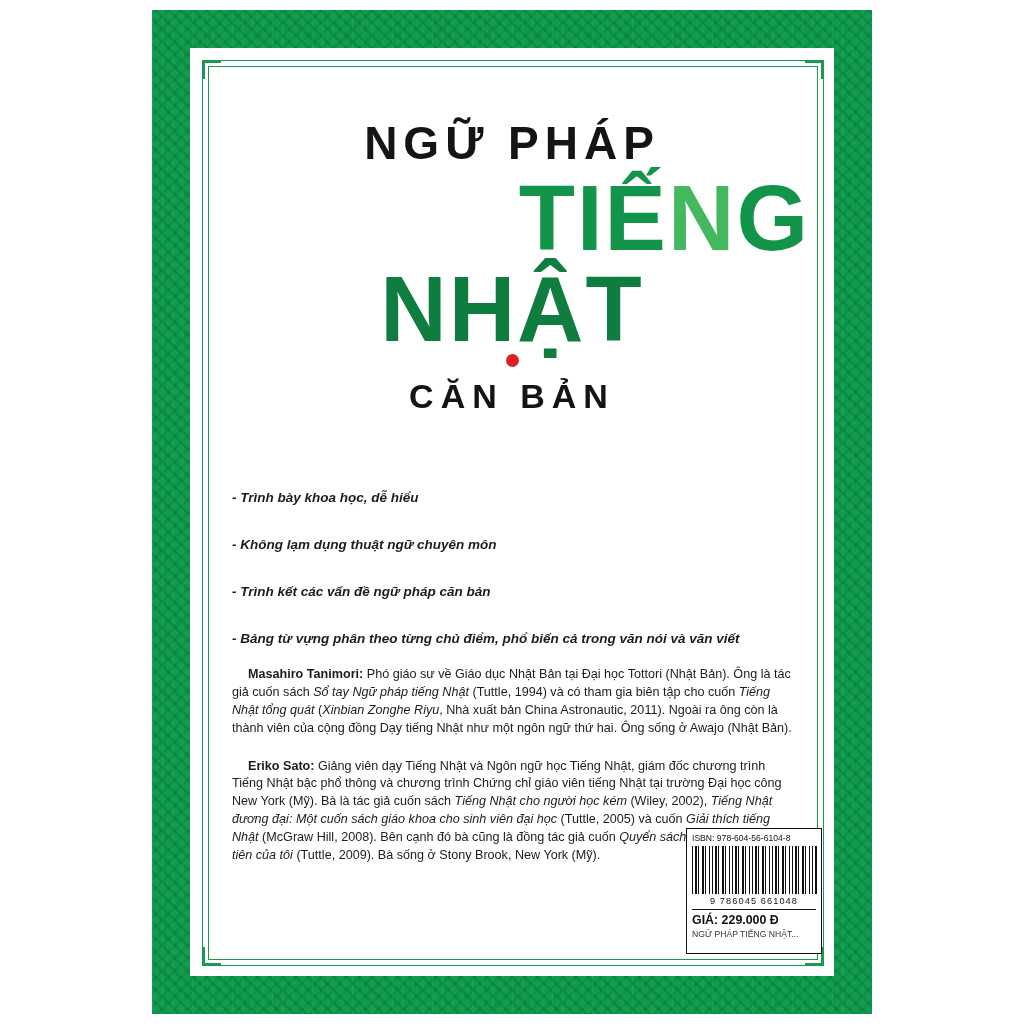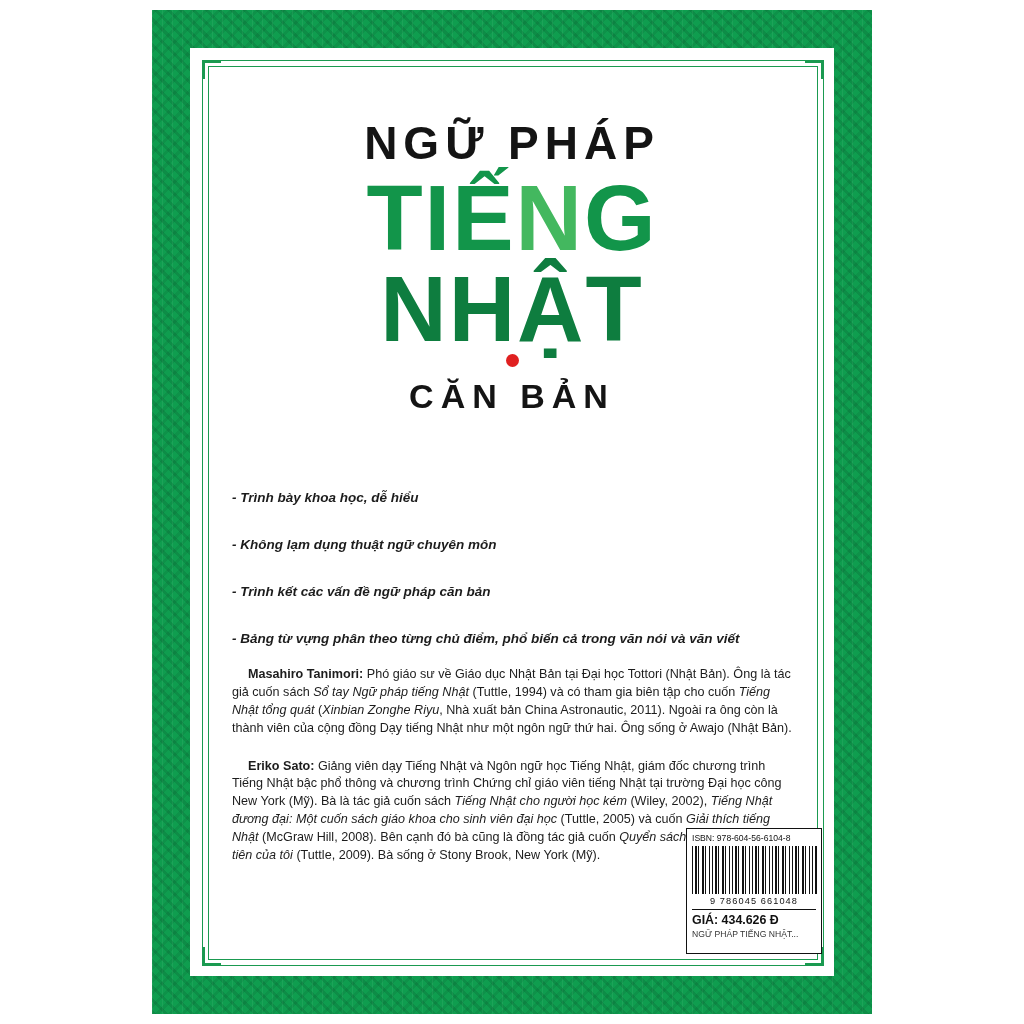--- a/index.html
+++ b/index.html
@@ -84,20 +84,21 @@
     line-height: 1.0;
   }
   .title-tieng {
     margin-top: 10px;
     font-size: 92px;
     font-weight: bold;
     letter-spacing: 2px;
     line-height: 0.92;
     color: #12954a;
     position: relative;
+    text-align: right;
   }
   .title-tieng .g-light { color: #43b85f; }
   .title-nhat {
     margin-top: 6px;
     font-size: 92px;
     font-weight: bold;
     letter-spacing: 2px;
     line-height: 0.92;
     color: #0e7d3f;
     position: relative;
@@ -245,17 +246,17 @@
 
     <div class="bio">
       <b>Eriko Sato:</b><span> Giảng viên dạy Tiếng Nhật và Ngôn ngữ học Tiếng Nhật, giám đốc chương trình Tiếng Nhật bậc phổ thông và chương trình Chứng chỉ giáo viên tiếng Nhật tại trường Đại học công New York (Mỹ). Bà là tác giả cuốn sách </span><i>Tiếng Nhật cho người học kém</i><span> (Wiley, 2002), </span><i>Tiếng Nhật đương đại: Một cuốn sách giáo khoa cho sinh viên đại học</i><span> (Tuttle, 2005) và cuốn </span><i>Giải thích tiếng Nhật</i><span> (McGraw Hill, 2008). Bên cạnh đó bà cũng là đồng tác giả cuốn </span><i>Quyển sách về chữ Kanji đầu tiên của tôi</i><span> (Tuttle, 2009). Bà sống ở Stony Brook, New York (Mỹ).</span>
     </div>
   </div>
 
   <div class="isbn-box">
     <div class="isbn-text">ISBN: 978-604-56-6104-8</div>
     <div class="barcode"></div>
     <div class="barcode-digits">9 786045 661048</div>
-    <div class="price">GIÁ: 434.626 Đ</div>
+    <div class="price">GIÁ: 229.000 Đ</div>
     <div class="footer-small">NGỮ PHÁP TIẾNG NHẬT...</div>
   </div>
 
 </div>
 
 </body></html>

